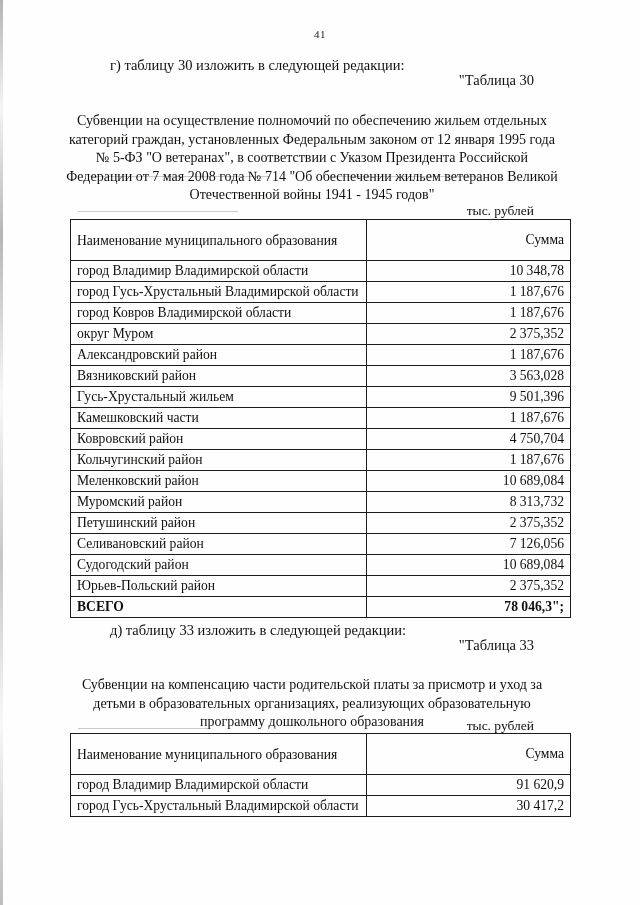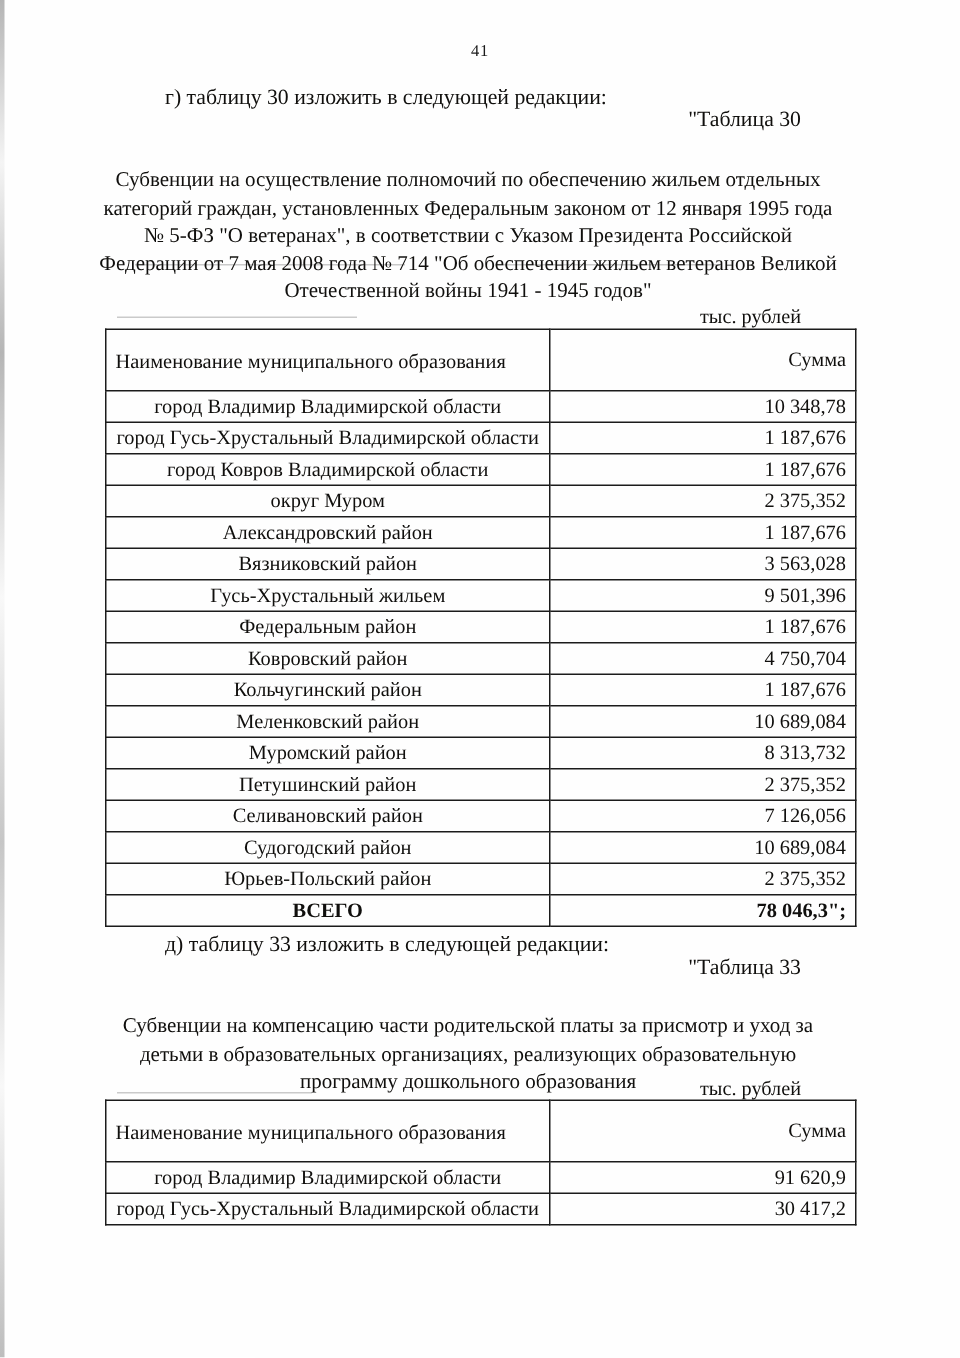--- a/index.html
+++ b/index.html
@@ -126,21 +126,21 @@
     padding: 4px 14px;
     height: 36px;
   }
   .hdr-sum {
     text-align: right;
     vertical-align: bottom;
     padding-bottom: 4px;
     padding-right: 8px;
   }
   .cell-name {
-    text-align: center;
+    text-align: left;
     line-height: 16px;
     padding-left: 6px;
   }
   .cell-sum {
     text-align: right;
     padding-right: 8px;
     white-space: nowrap;
   }
   .row-total .cell-name,
   .row-total .cell-sum {
@@ -204,21 +204,21 @@
       </tr>
       <tr>
         <td class="cell-name">Вязниковский  район</td>
         <td class="cell-sum">3 563,028</td>
       </tr>
       <tr>
         <td class="cell-name">Гусь-Хрустальный  жильем</td>
         <td class="cell-sum">9 501,396</td>
       </tr>
       <tr>
-        <td class="cell-name">Федеральным район</td>
+        <td class="cell-name">Камешковский части</td>
         <td class="cell-sum">1 187,676</td>
       </tr>
       <tr>
         <td class="cell-name">Ковровский район</td>
         <td class="cell-sum">4 750,704</td>
       </tr>
       <tr>
         <td class="cell-name">Кольчугинский  район</td>
         <td class="cell-sum">1 187,676</td>
       </tr>

